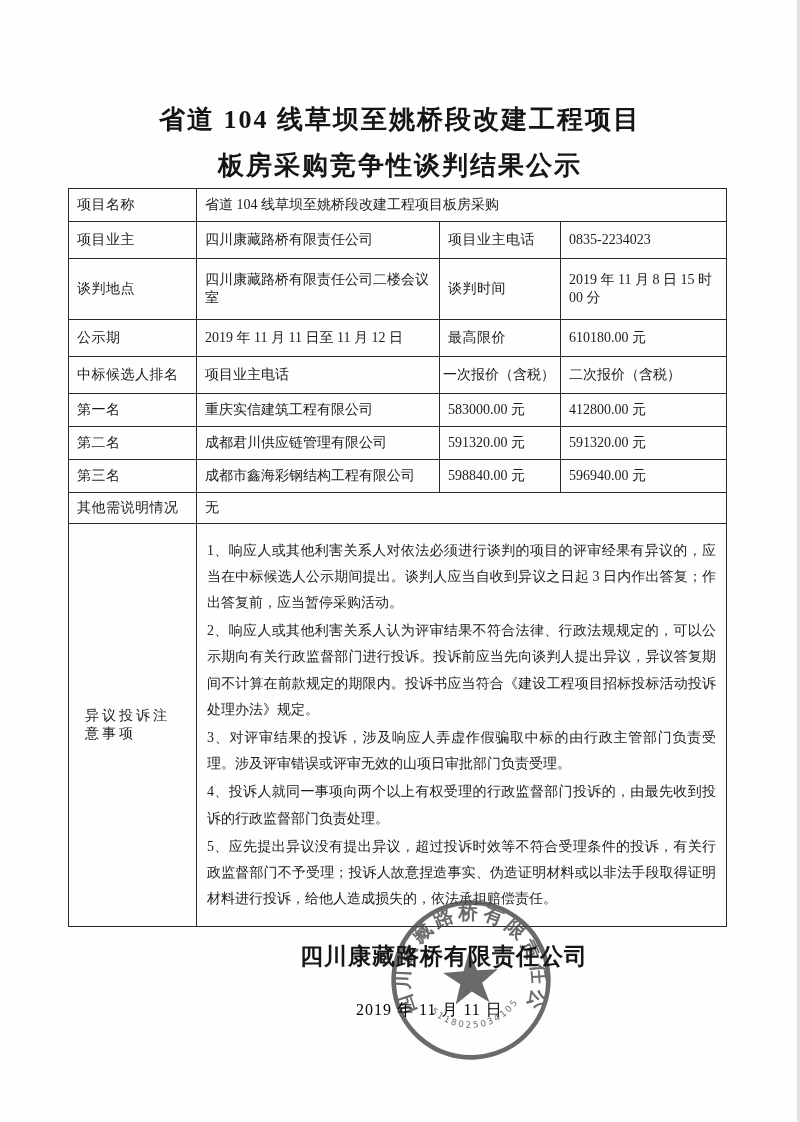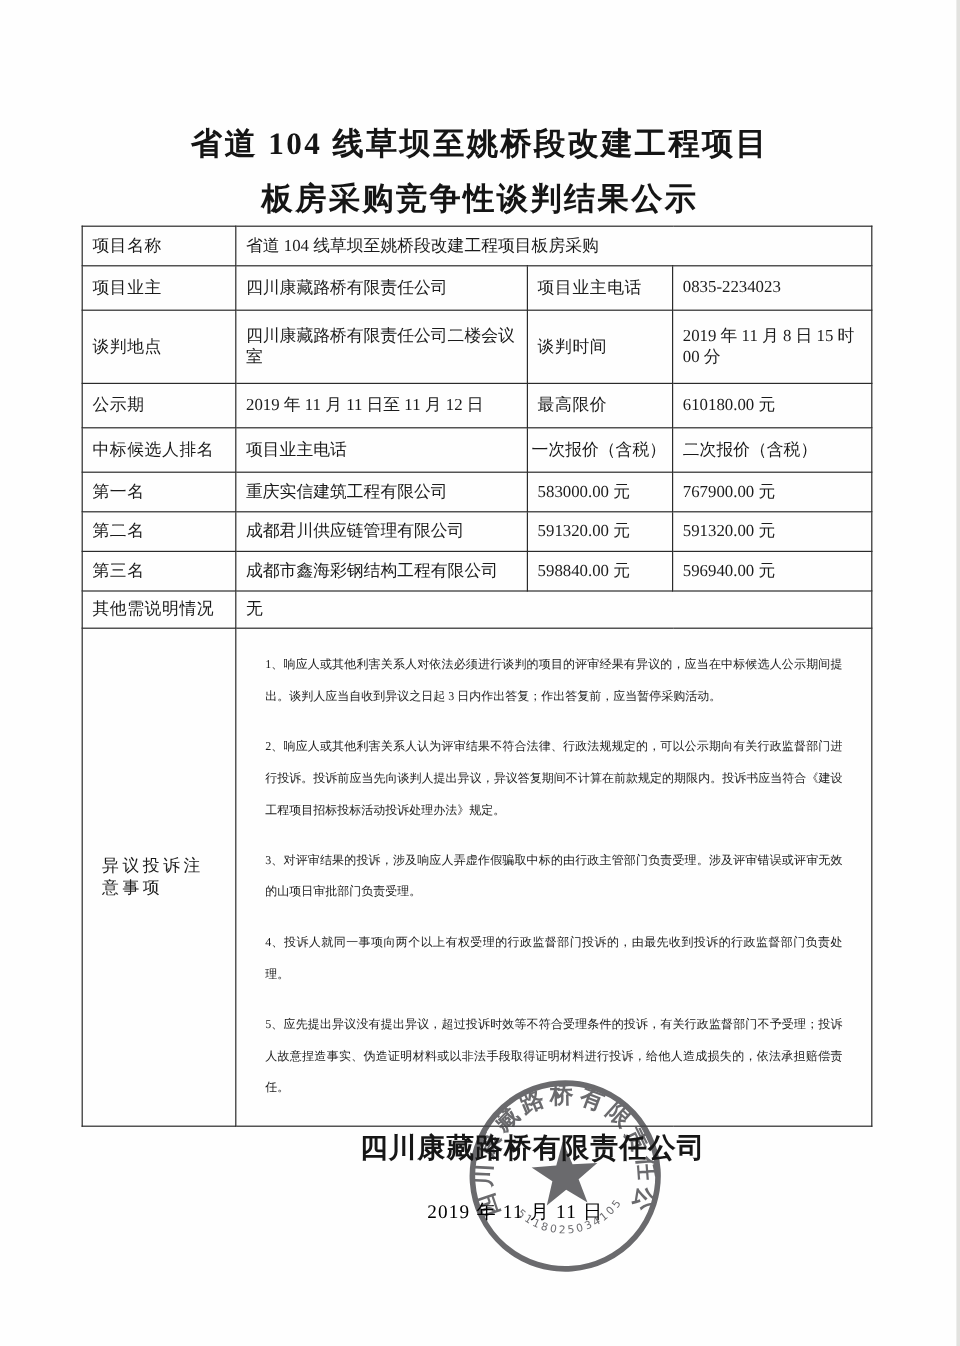--- a/index.html
+++ b/index.html
@@ -34,21 +34,21 @@
   tr.r5 td{height:32px;margin-top:25px;}
   tr.r6 td{height:28px;}
   tr.r7 td{height:28px;margin-top:35px;}
   tr.r8 td{height:28px;}
   tr.r9 td{height:26px;}
   tr.r10 td{height:30px;}
   tr.big td{height:370px;}
   tr.big td.lbl{padding:16px;letter-spacing:3px;vertical-align:middle;}
   td.notice{vertical-align:top;padding:5px 10px 5px 8px;}
   td.notice p{
-    margin:16px;line-height:26.2px;font-size:10px;
+    margin:2px;line-height:26.2px;font-size:14px;
     text-align:justify;text-justify:inter-ideograph;font-family:Liberation Serif, serif;
   }
   .footer-company{
     position:absolute;left:300px;top:941px;
     font-size:23px;font-weight:600;letter-spacing:1px;color:#161616;z-index:3;
   }
   .footer-date{
     position:absolute;left:356px;top:1000px;
     font-size:16px;font-weight:500;letter-spacing:1px;color:#000000;z-index:3;
   }
@@ -99,21 +99,21 @@
     <tr class="r5">
       <td class="lbl">中标候选人排名</td>
       <td>项目业主电话</td>
       <td style="padding:2px 3px;">一次报价（含税）</td>
       <td>二次报价（含税）</td>
     </tr>
     <tr class="r6">
       <td class="lbl">第一名</td>
       <td>重庆实信建筑工程有限公司</td>
       <td>583000.00 元</td>
-      <td>767900.00 元</td>
+      <td>412800.00 元</td>
     </tr>
     <tr class="r7">
       <td class="lbl">第二名</td>
       <td>成都君川供应链管理有限公司</td>
       <td>591320.00 元</td>
       <td>591320.00 元</td>
     </tr>
     <tr class="r8">
       <td class="lbl">第三名</td>
       <td>成都市鑫海彩钢结构工程有限公司</td>

